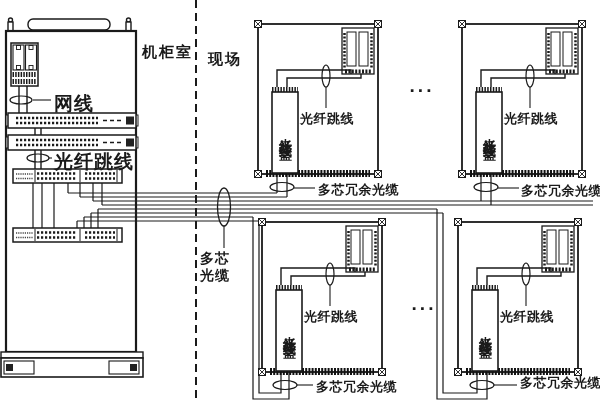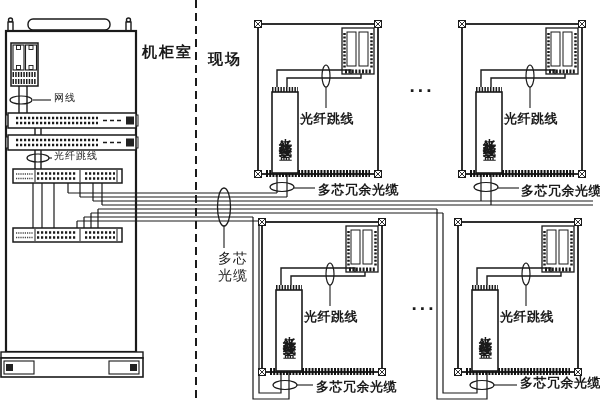--- a/index.html
+++ b/index.html
@@ -3,31 +3,31 @@
 <meta charset="utf-8">
 <style>
   html,body{margin:0;padding:0;background:#e8e8e8;}
   #stage{
     position:relative;width:600px;height:403px;background:#ffffff;
     font-family:"Liberation Sans",sans-serif;color:#1a1a1a;overflow:hidden;
   }
   #stage svg{position:absolute;left:0;top:0;}
   .lbl{position:absolute;white-space:nowrap;color:#1a1a1a;}
   .room{font-size:15px;font-weight:700;letter-spacing:2px;}
-  .mid{font-size:10px;font-weight:400;letter-spacing:1px;}
+  .mid{font-size:19px;font-weight:700;letter-spacing:1px;}
   .small{font-size:13px;font-weight:700;letter-spacing:0.5px;}
   .center{text-align:center;}
   .vlabel{
     position:absolute;writing-mode:vertical-rl;text-orientation:upright;
     font-size:13px;font-weight:700;letter-spacing:2px;line-height:26px;
     width:26px;height:82px;text-align:center;color:#1a1a1a;
   }
   .ell{font-size:19px;font-weight:700;letter-spacing:2px;line-height:14px;}
   .note{font-size:13.5px;font-weight:700;line-height:16px;text-align:center;letter-spacing:0.5px;}
-  .trunklbl{font-size:14px;font-weight:400;line-height:17px;text-align:right;letter-spacing:1px;}
+  .trunklbl{font-size:14px;font-weight:700;line-height:17px;text-align:left;letter-spacing:1px;}
 </style>
 </head>
 <body>
 
 <div id="stage">
 
 <svg width="600" height="403" viewBox="0 0 600 403" fill="none" stroke="#1a1a1a" stroke-width="1.4">
 
   <defs>
 

